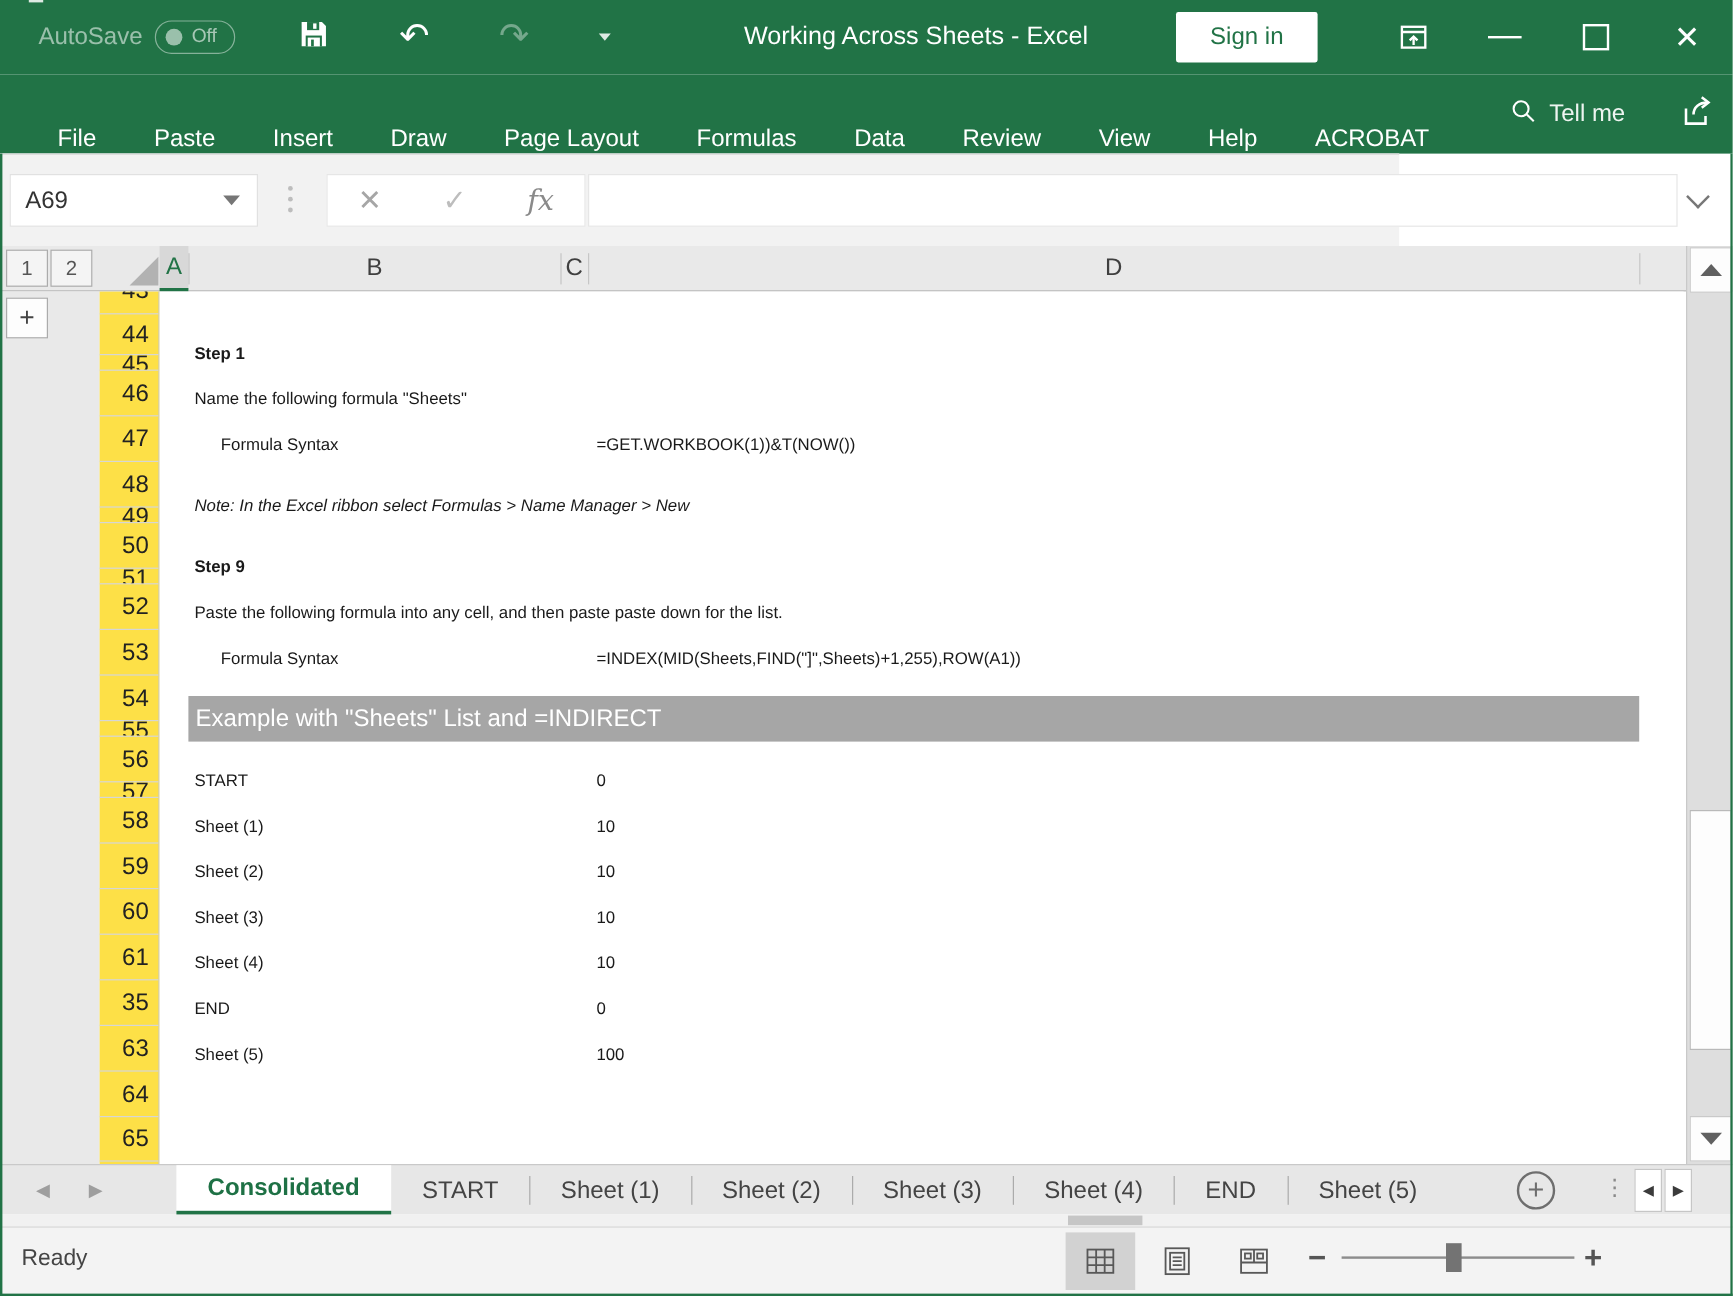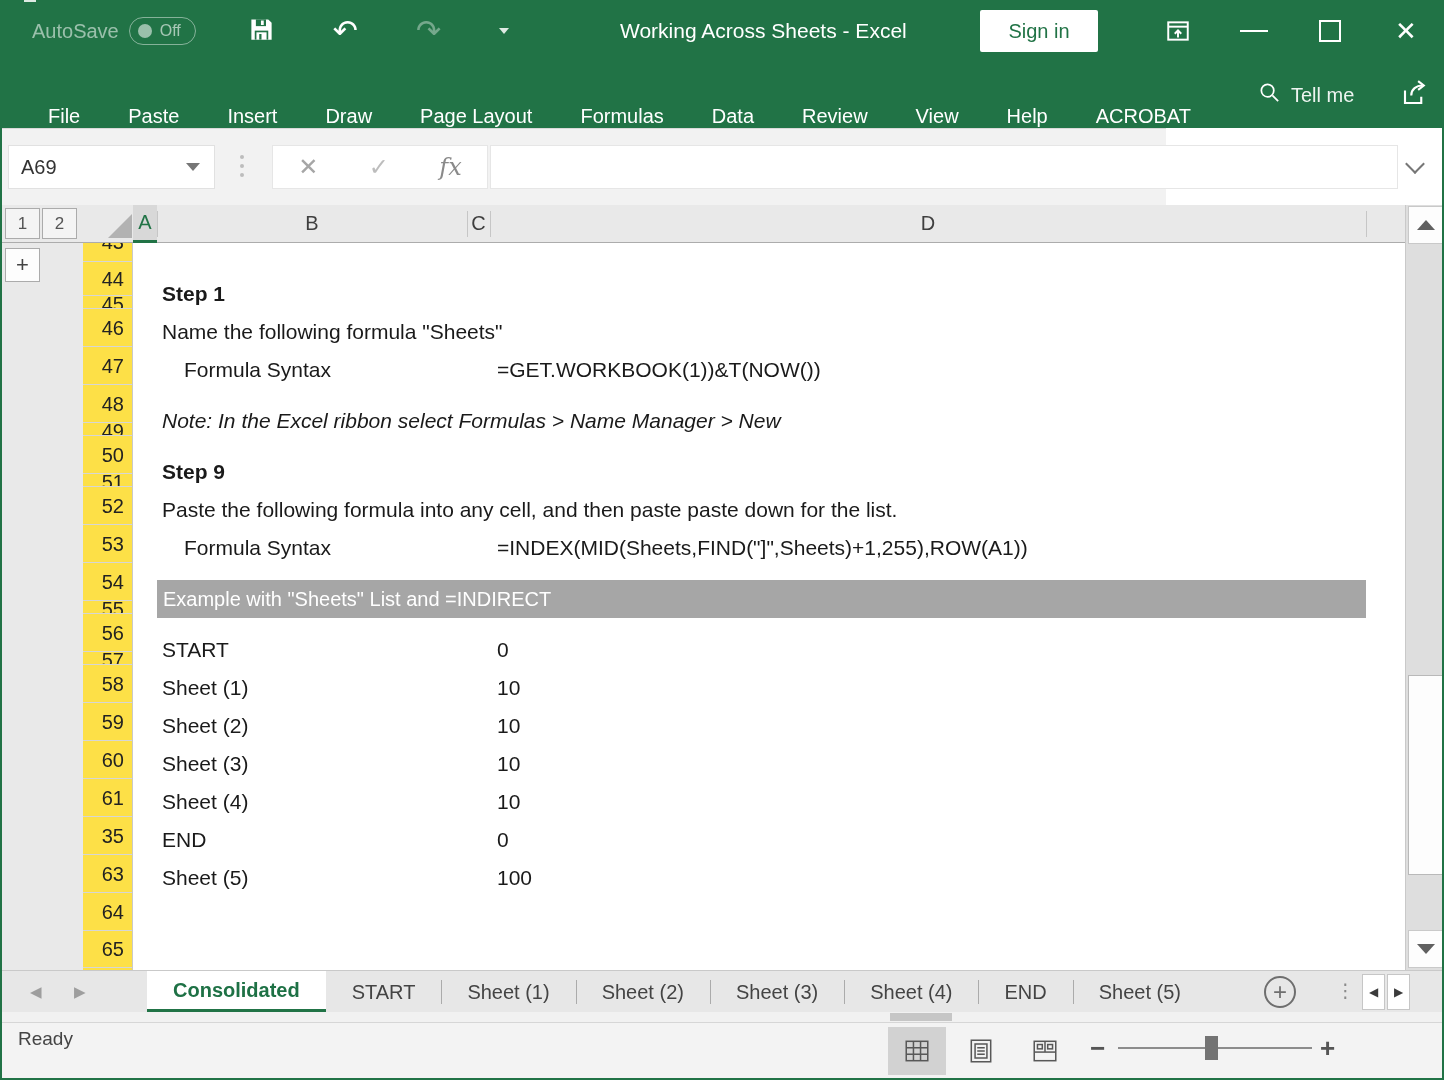--- a/index.html
+++ b/index.html
@@ -66,21 +66,21 @@
   .rownum span { position:absolute; right:8px; top:50%; transform:translateY(-50%); font-size:20px; line-height:20px; color:#222; }
   .rownum.pt span { top:-2px; transform:none; }
   .rownum.pb span { top:-11px; transform:none; }
   .cellsarea { position:absolute; left:133px; top:0; width:1270px; height:727px; background:#fff; }
   .grow { position:relative; width:1270px; }
   .bar { position:absolute; left:24px; width:1209px; top:0; bottom:0; display:flex; align-items:center; }
   .bar.dark { background:#44546A; }
   .bar.gray { background:#A6A6A6; }
   .bar span { color:#fff; font-size:20px; margin-left:6px; }
   .bar.dark span { font-weight:bold; }
-  .ct { position:absolute; top:50%; transform:translateY(-50%); font-size:21px; color:#1A1A1A; white-space:nowrap; }
+  .ct { position:absolute; top:50%; transform:translateY(-50%); font-size:14px; color:#1A1A1A; white-space:nowrap; }
   .ct.b { font-weight:bold; }
   .ct.i { font-style:italic; }
 
   
   .vscroll { position:absolute; top:205px; left:1405px; width:39px; height:765px; background:#DEDEDE; border-left:1px solid #C9C9C9; }
   .vbtn { position:absolute; left:2px; width:35px; height:38px; background:#FDFDFD; border:1px solid #C9C9C9; display:flex; align-items:center; justify-content:center; }
   .tri-up { width:0; height:0; border-left:9px solid transparent; border-right:9px solid transparent; border-bottom:10px solid #606060; }
   .tri-dn { width:0; height:0; border-left:9px solid transparent; border-right:9px solid transparent; border-top:10px solid #606060; }
   .vthumb { position:absolute; left:2px; top:470px; width:35px; height:200px; background:#FDFDFD; border:1px solid #B9B9B9; }
 
@@ -94,21 +94,21 @@
   .newsheet { position:absolute; left:1264px; top:5px; width:32px; height:32px; border:2px solid #6E6E6E; border-radius:50%; color:#6E6E6E; font-size:24px; line-height:28px; text-align:center; }
   .tb-dots { position:absolute; left:1336px; top:8px; color:#8A8A8A; font-size:19px; letter-spacing:0; }
   .pager { position:absolute; top:3px; width:23px; height:36px; background:#fff; border:1px solid #C6C6C6; color:#3B3B3B; font-size:12px; display:flex; align-items:center; justify-content:center; }
 
   
   .hscroll { position:absolute; top:1012px; left:0; width:1444px; height:10px; background:#F1F1F1; }
   .hthumb { position:absolute; left:890px; top:1px; width:62px; height:8px; background:#C6C6C6; }
 
   
   .statusbar { position:absolute; top:1022px; left:0; width:1444px; height:56px; background:#F3F3F3; border-top:1px solid #D6D6D6; }
-  .ready { position:absolute; left:18px; top:5px; font-size:19px; color:#444; }
+  .ready { position:absolute; left:18px; top:15px; font-size:19px; color:#444; }
   .viewbtn { position:absolute; top:4px; width:58px; height:48px; display:flex; align-items:center; justify-content:center; }
   .viewbtn.sel { background:#D2D2D2; }
   .zminus,.zplus { position:absolute; top:10px; font-size:26px; color:#555; font-weight:bold; }
   .ztrack { position:absolute; left:1118px; top:1047px; width:194px; height:2px; background:#8C8C8C; }
   .zthumb { position:absolute; left:1205px; top:1036px; width:13px; height:24px; background:#737373; }
 
   .edge { position:absolute; background:#217346; z-index:9; }
 </style>
 </head>
 <body>

